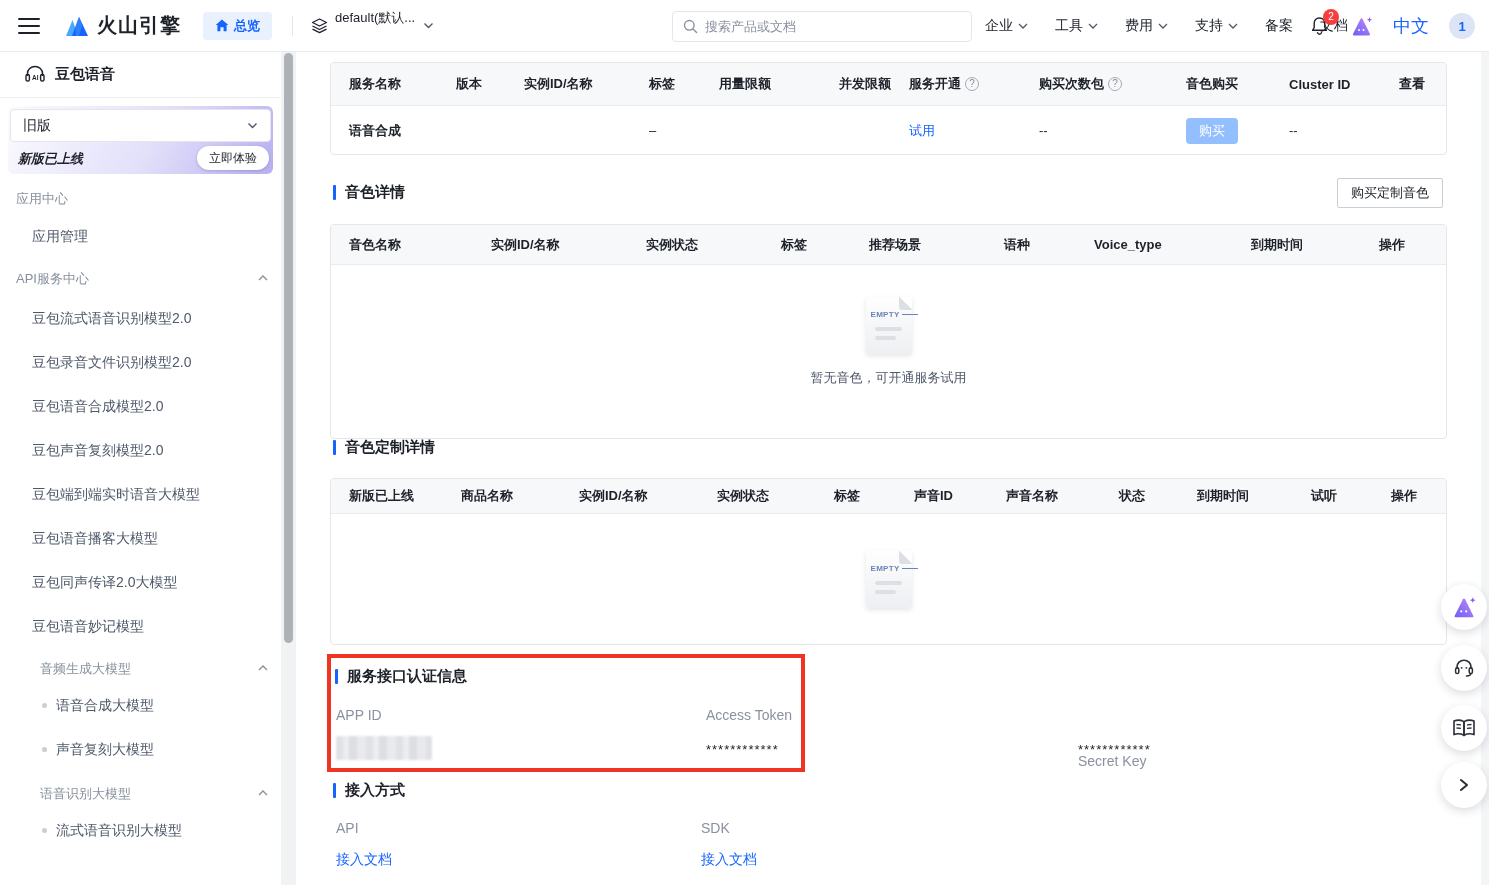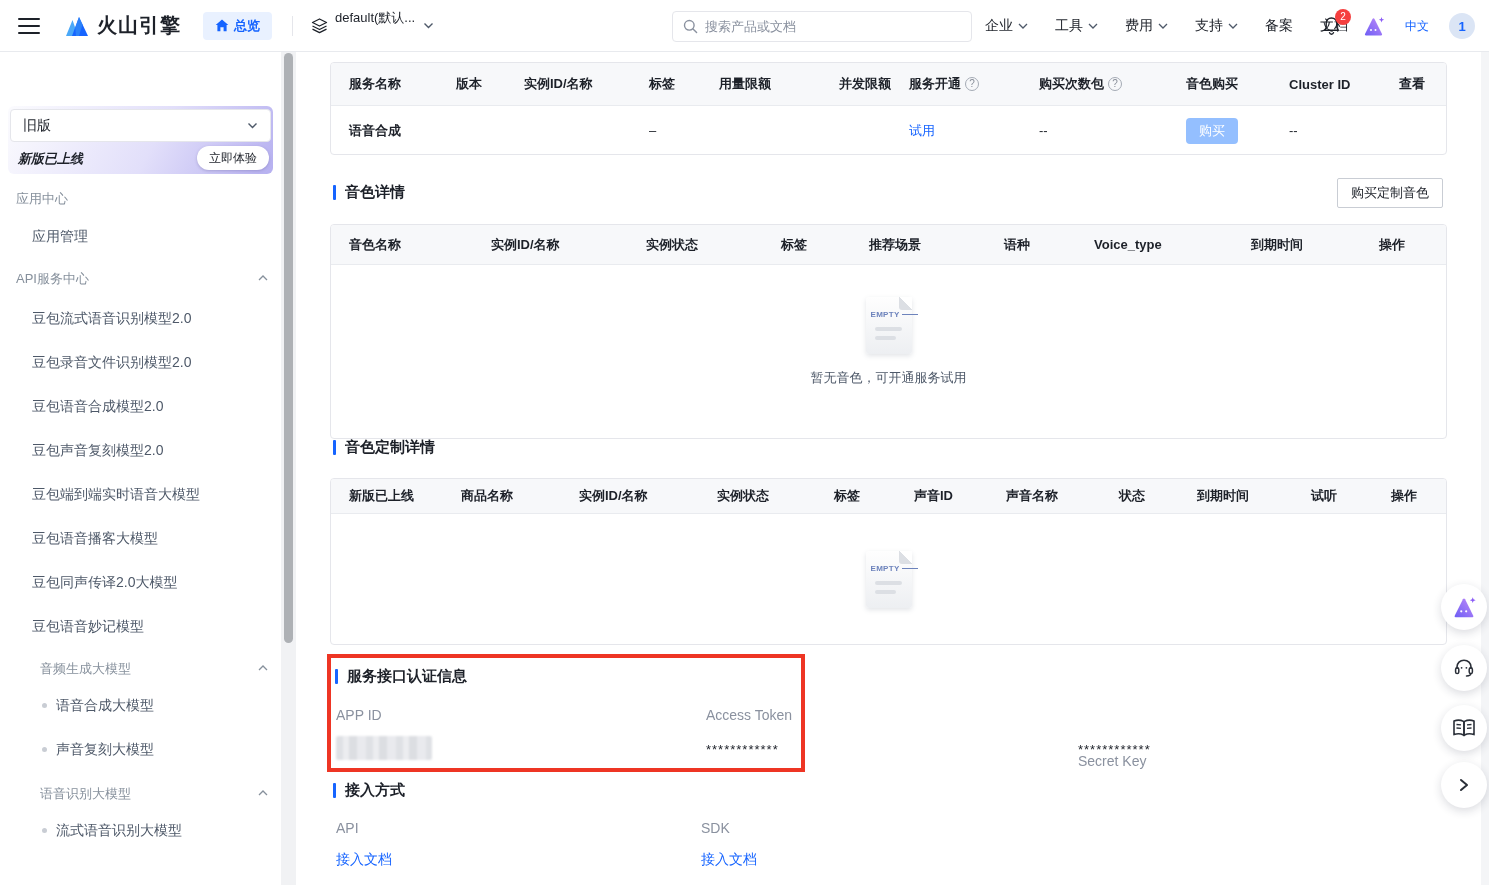--- a/index.html
+++ b/index.html
@@ -19,21 +19,21 @@
   .nv-project{display:flex;align-items:center;cursor:pointer;}
   .nv-project span{font-size:13px;margin:0 8px 16px 7px;}
   .nv-search{position:absolute;left:672px;top:11px;width:300px;height:31px;border:1px solid #e5e6eb;border-radius:4px;display:flex;align-items:center;padding:0 10px;background:#fff;}
   .nv-search input{border:none;outline:none;flex:1;margin-left:7px;font-size:13px;color:#1d2129;font-family:inherit;}
   .nv-search input::placeholder{color:#8a919f;}
   .nv-menus{position:absolute;left:985px;top:0;height:52px;display:flex;align-items:center;gap:27px;}
   .nv-menu{display:flex;align-items:center;gap:5px;font-size:14px;cursor:pointer;white-space:nowrap;}
   .nv-right{position:absolute;right:14px;top:0;height:52px;display:flex;align-items:center;gap:20px;}
   .nv-bell{position:relative;cursor:pointer;width:20px;height:20px;}
   .nv-badge{position:absolute;top:-7px;right:-9px;min-width:16px;height:16px;border-radius:8px;background:#f53f3f;color:#fff;font-size:10px;line-height:16px;text-align:center;padding:0 3px;}
-  .nv-lang{color:#1664ff;font-size:12px;cursor:pointer;}
+  .nv-lang{color:#1664ff;font-size:18px;cursor:pointer;}
   .nv-avatar{width:26px;height:26px;border-radius:50%;background:#dbe5f5;color:#1664ff;font-size:13px;font-weight:700;display:flex;align-items:center;justify-content:center;cursor:pointer;}
 
   
   #sidebar{position:absolute;left:0;top:52px;width:281px;height:833px;background:#fff;z-index:20;}
   .sb-head{height:46px;display:flex;align-items:center;padding-left:24px;border-bottom:1px solid #f0f1f3;}
   .sb-title{font-size:15px;font-weight:700;margin-left:9px;}
   .sb-banner{position:absolute;left:8px;top:54px;width:265px;height:68px;border-radius:6px;
     background:linear-gradient(118deg,#fbfbfe 0%,#e2dffa 55%,#b6b0f0 100%);}
   .sb-select{position:absolute;left:2px;top:3px;width:261px;height:33px;background:#fff;border:1px solid #e5e6eb;border-radius:4px;
     display:flex;align-items:center;justify-content:space-between;padding:0 12px;font-size:14px;cursor:pointer;gap:36px;}
@@ -214,20 +214,29 @@
       <circle cx="9" cy="15" r="1" fill="#fff"></circle>
         <circle cx="13.5" cy="15" r="1" fill="#fff"></circle>
       <path d="M19.5 2 L20.2 4 L22.2 4.7 L20.2 5.4 L19.5 7.4 L18.8 5.4 L16.8 4.7 L18.8 4 Z" fill="#8b5cf6"></path>
     </svg>
     <span class="nv-lang">中文</span>
     <div class="nv-avatar">1</div>
   </div>
 </div>
 
 <div id="sidebar">
+  <div class="sb-head">
+    <svg width="22" height="21" viewBox="0 0 22 21">
+      <path d="M3.5 12 L3.5 9.5 C3.5 5.4 6.8 2.5 11 2.5 C15.2 2.5 18.5 5.4 18.5 9.5 L18.5 12" fill="none" stroke="#1d2129" stroke-width="1.5"></path>
+      <rect x="2" y="10.5" width="3.4" height="6.5" rx="1.6" fill="none" stroke="#1d2129" stroke-width="1.4"></rect>
+      <rect x="16.6" y="10.5" width="3.4" height="6.5" rx="1.6" fill="none" stroke="#1d2129" stroke-width="1.4"></rect>
+      <text x="8" y="15.5" font-size="6.5" font-weight="bold" fill="#1d2129" font-family="Liberation Sans,sans-serif">AI</text>
+    </svg>
+    <span class="sb-title">豆包语音</span>
+  </div>
 
   <div class="sb-banner">
     <div class="sb-select">
       <span>旧版</span>
       <svg width="11" height="7" viewBox="0 0 11 7">
           <polyline points="1.5,1.5 5.5,5.5 9.5,1.5" fill="none" stroke="#4e5969" stroke-width="1.4"></polyline>
         </svg>
     </div>
     <span class="sb-newver">新版已上线</span>
     <span class="sb-try">立即体验</span>

